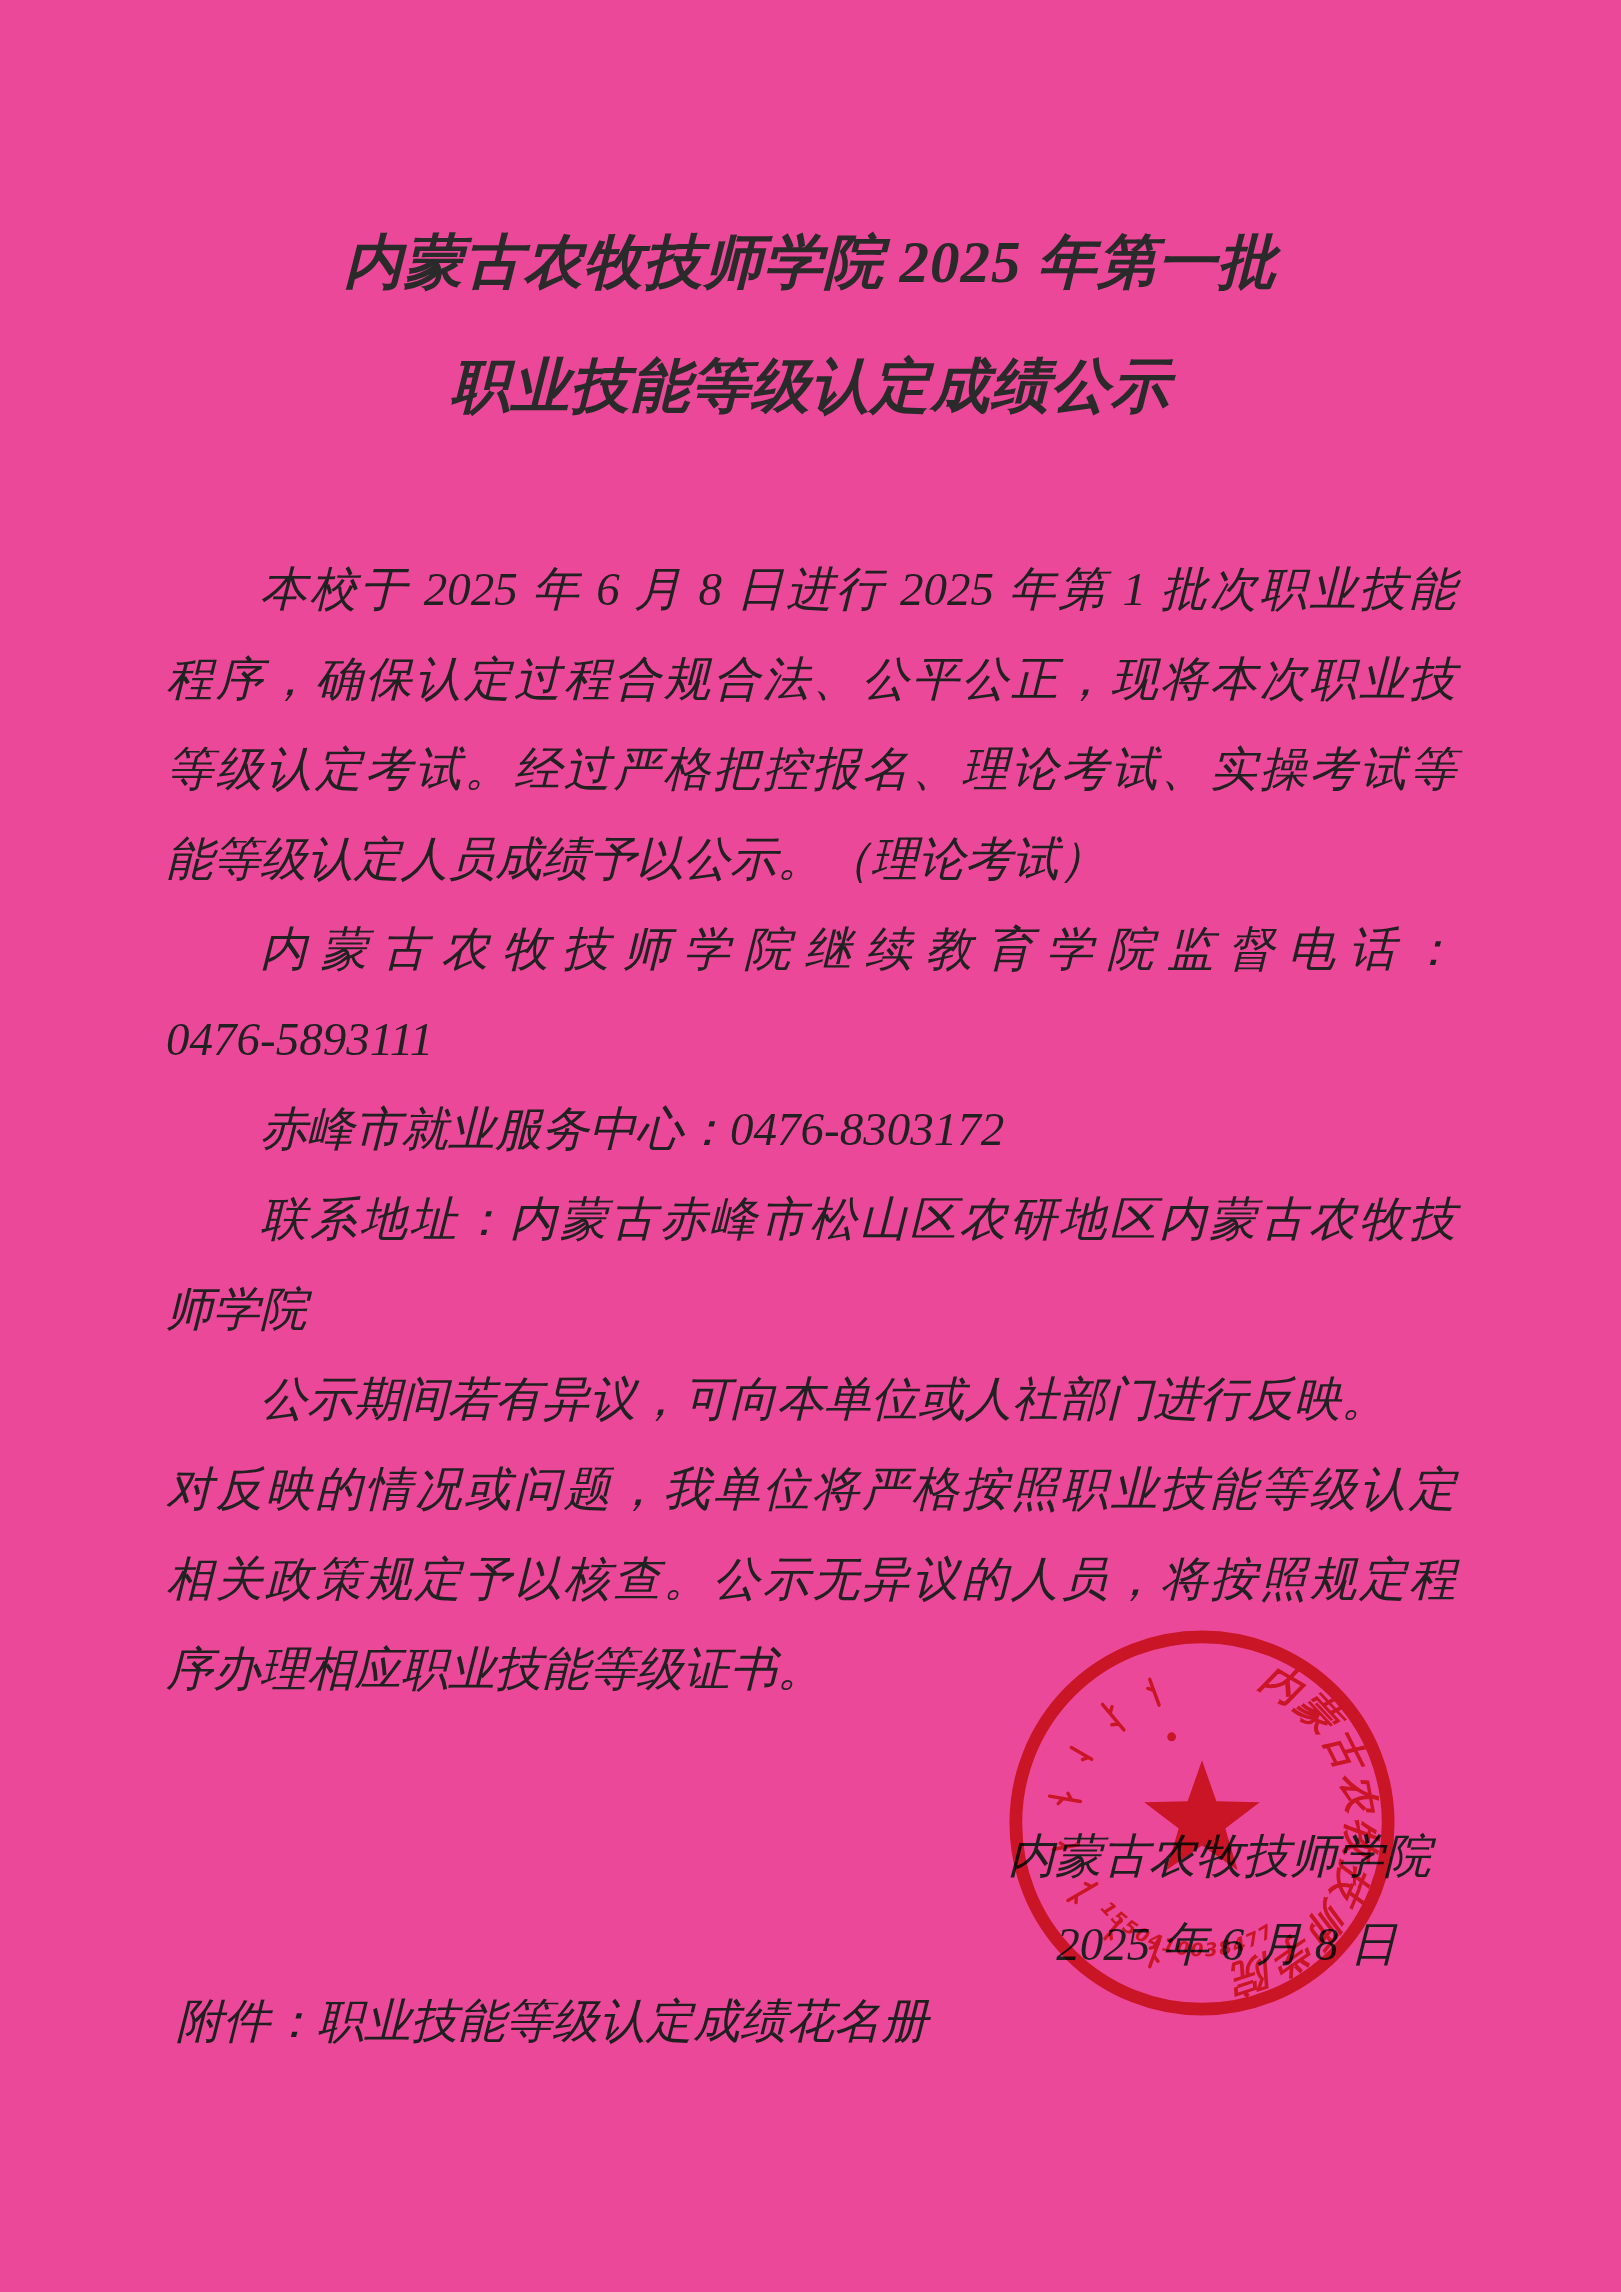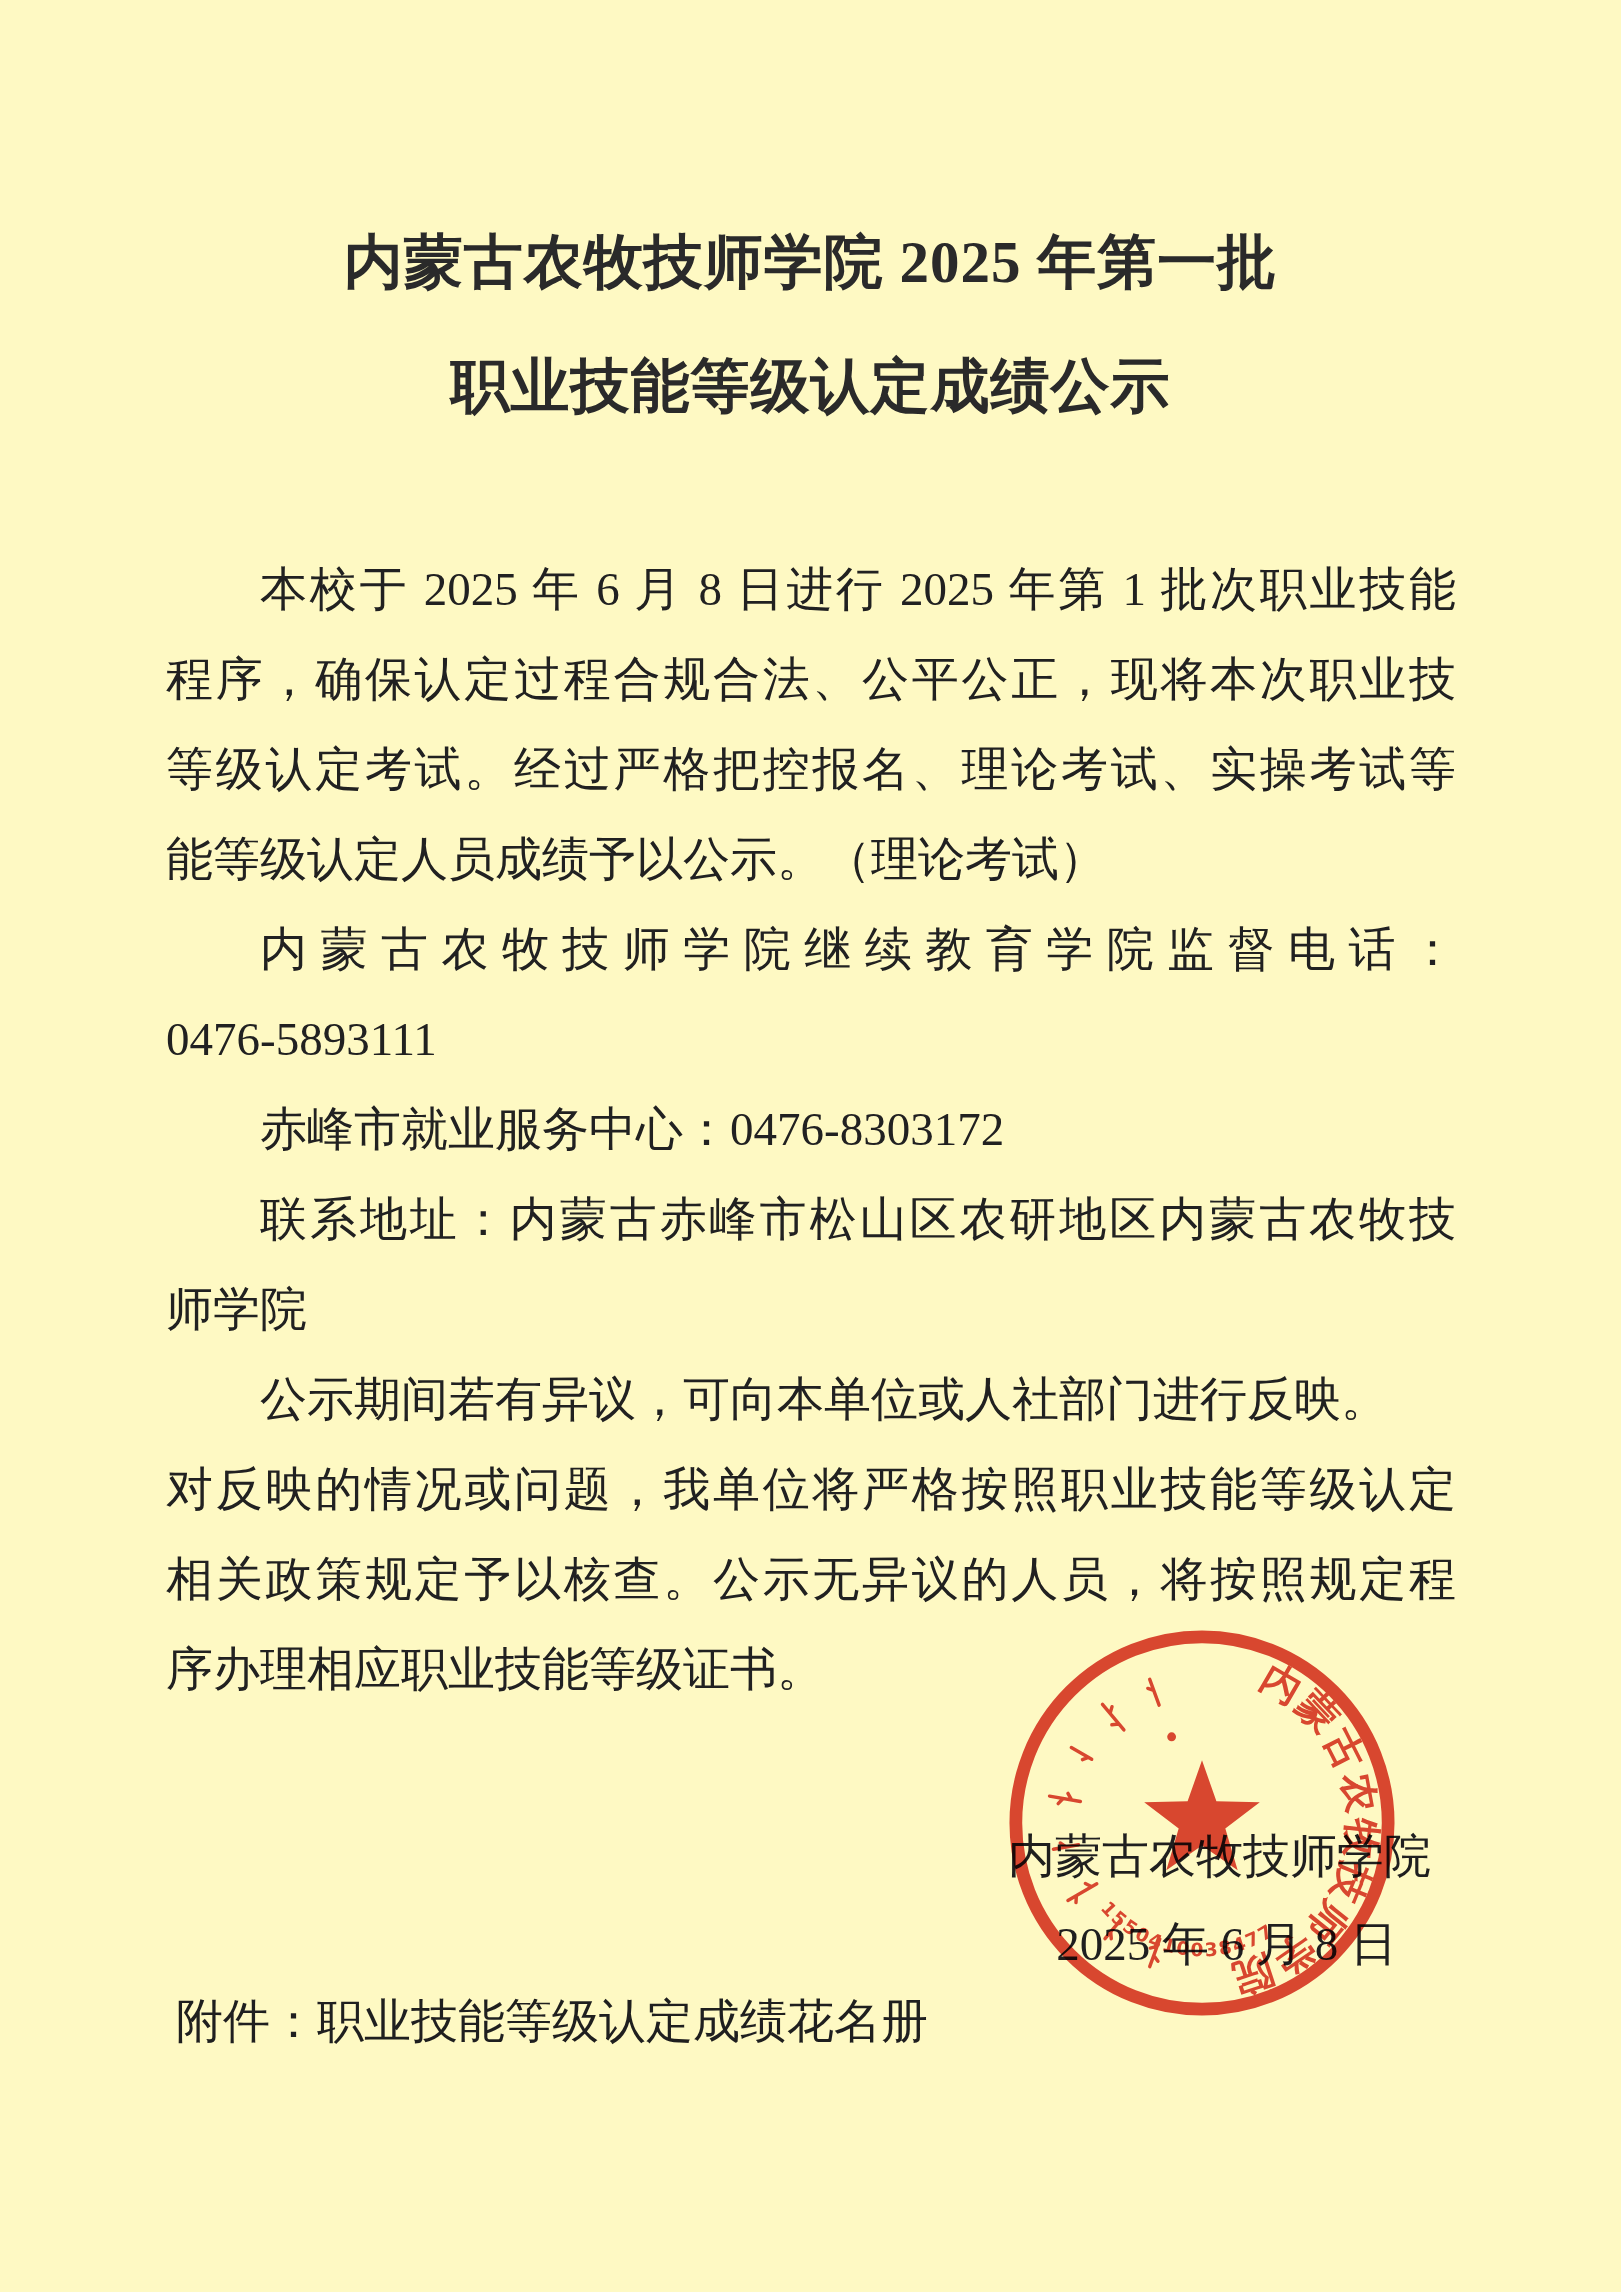--- a/index.html
+++ b/index.html
@@ -1,23 +1,24 @@
 <!DOCTYPE html>
 <html><head>
 <meta charset="utf-8">
 <style>
   html,body{margin:0;padding:0;background:#e8e8e8;}
   .page{
     position:relative;
     width:1621px;height:2293px;
-    background:#fef9c3;
+    background:#ec4899;
     margin:0 auto;
     overflow:hidden;
     font-family:"Liberation Serif","DejaVu Serif",serif;
     color:#212121;
+    font-style:italic;
   }
   .title{
     position:absolute;left:0;width:100%;
     margin:0;text-align:center;
     font-size:59px;font-weight:700;color:#2a2a2a;
     letter-spacing:1px;
   }
   .t1{top:223px;}
   .t2{top:347px;}
   .body-text{

